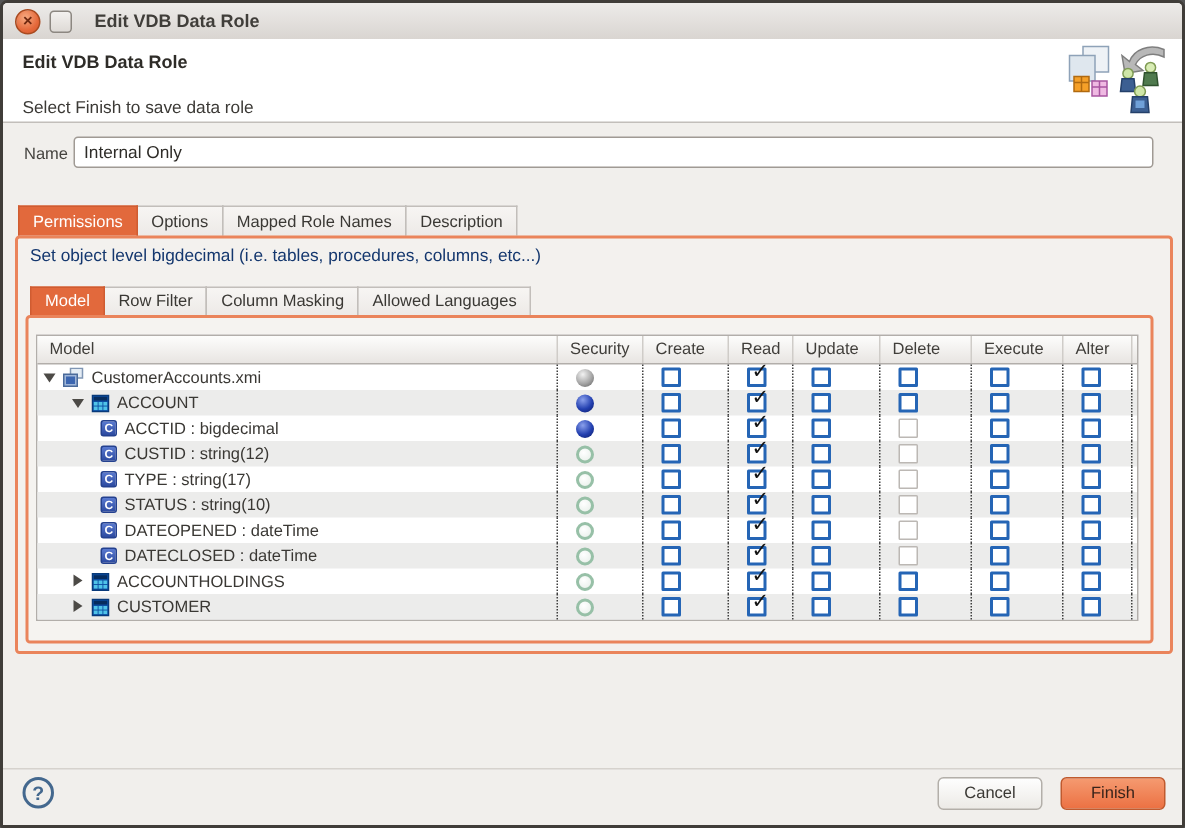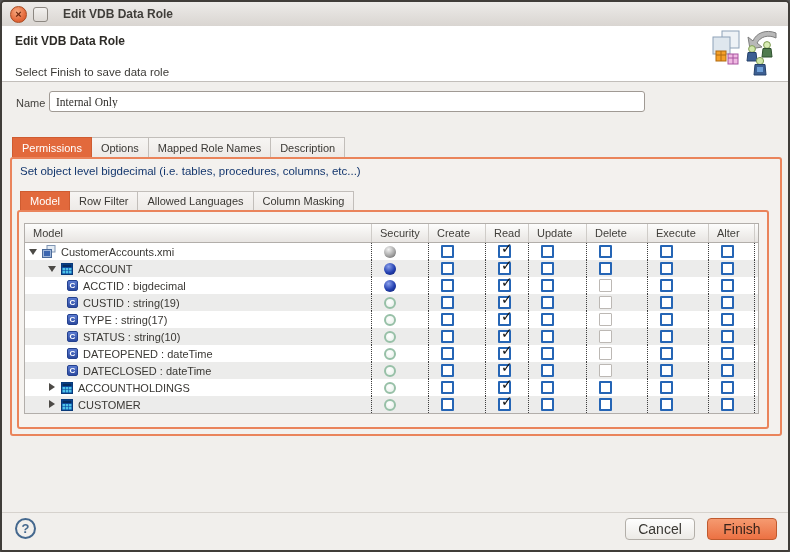--- a/index.html
+++ b/index.html
@@ -22,23 +22,23 @@
 
   
   .banner{position:absolute;left:0;top:24px;right:0;height:55px;background:#ffffff;
           border-bottom:1px solid #c2beba;}
   .banner .h1{position:absolute;left:13px;top:8px;font-weight:bold;font-size:12px;color:#2e2c28;}
   .banner .sub{position:absolute;left:13px;top:28px;font-size:11.5px;color:#3c3a36;margin-top:12px;}
   .banner .gfx{position:absolute;right:6px;top:1px;}
 
   
   .name-label{position:absolute;left:14px;top:95px;color:#45433f;}
-  .name-input{position:absolute;left:47px;top:89px;width:596px;height:21px;box-sizing:border-box;
+  .name-input{position:absolute;left:47px;top:89px;width:720px;height:21px;box-sizing:border-box;
               border:1px solid #a09a94;border-radius:3px;background:#fff;padding:0 6px;
-              font-family:Liberation Serif, serif;font-size:11.5px;color:#2e2c28;outline:none;}
+              font-family:Liberation Sans, sans-serif;font-size:11.5px;color:#2e2c28;outline:none;}
 
   
   .tabs{position:absolute;display:flex;align-items:stretch;}
   .main-tabs{left:10px;top:135px;height:20px;}
   .sub-tabs{left:8px;top:32px;height:19px;}
   .tab{padding:0 9px;line-height:20px;background:linear-gradient(#f7f5f3,#edeae7);
        border:1px solid #c2beba;border-bottom:none;margin-right:-1px;color:#3a3834;white-space:nowrap;}
   .sub-tabs .tab{line-height:19px;}
   .tab.selected{background:#e2693c;color:#ffffff;border-color:#cf5c31;position:relative;z-index:3;}
 
@@ -83,21 +83,21 @@
   .checkbox.disabled{border:1px solid #bcb8b4;}
   .check{position:absolute;left:1px;top:-6px;font-family:"DejaVu Sans",sans-serif;
          font-size:14px;font-weight:bold;color:#141414;line-height:1;}
 
   
   .footer-sep{position:absolute;left:0;right:0;top:510px;height:1px;background:#d6d2cd;}
   .help-btn{position:absolute;left:13px;top:516px;width:21px;height:21px;border-radius:50%;
             border:2px solid #44688e;box-sizing:border-box;color:#44688e;font-weight:bold;
             font-size:13px;display:flex;align-items:center;justify-content:center;background:transparent;}
   .btn{position:absolute;top:516px;width:70px;height:22px;box-sizing:border-box;border-radius:4px;
-       display:flex;align-items:center;justify-content:center;font-size:14px;}
+       display:flex;align-items:center;justify-content:center;font-size:11px;}
   .btn-cancel{left:623px;border:1px solid #b3afa9;background:linear-gradient(#fefefe,#eceae6);color:#3a3834;}
   .btn-finish{left:705px;border:1px solid #c05a2e;background:linear-gradient(#f59a70,#ec7143);color:#38231a;}
 </style>
 </head>
 <body>
 
 <div class="window">
 
   <div class="titlebar">
     <div class="btn-close">
@@ -147,22 +147,22 @@
       <div class="tab">Options</div>
       <div class="tab">Mapped Role Names</div>
       <div class="tab">Description</div>
     </div>
 
   <div class="outer-box">
     <div class="perm-desc">Set object level bigdecimal (i.e. tables, procedures, columns, etc...)</div>
     <div class="tabs sub-tabs">
         <div class="tab selected">Model</div>
         <div class="tab">Row Filter</div>
+        <div class="tab">Column Masking</div>
         <div class="tab">Allowed Languages</div>
-        <div class="tab">Column Masking</div>
       </div>
     <div class="inner-box">
       <div class="tree-table">
         <div class="grid thead">
             <div class="hcell">Model</div>
             <div class="hcell">Security</div>
             <div class="hcell">Create</div>
             <div class="hcell">Read</div>
             <div class="hcell">Update</div>
             <div class="hcell">Delete</div>
@@ -278,21 +278,21 @@
                 <span class="checkbox"></span>
               </div>
               <div class="cell sep cb-cell">
                 <span class="checkbox"></span>
               </div>
               <div class="cell sep"></div>
             </div>
             <div class="grid trow alt">
               <div class="cell model-cell" style="padding-left: 42px;">
                 <span class="cicon">C</span>
-                <span class="rlabel">CUSTID : string(19)</span>
+                <span class="rlabel">CUSTID : string(12)</span>
               </div>
               <div class="cell sep sec-cell">
                 <span class="sphere ring"></span>
               </div>
               <div class="cell sep cb-cell">
                 <span class="checkbox"></span>
               </div>
               <div class="cell sep cb-cell">
                 <span class="checkbox">
                   <span class="check">✓</span>

